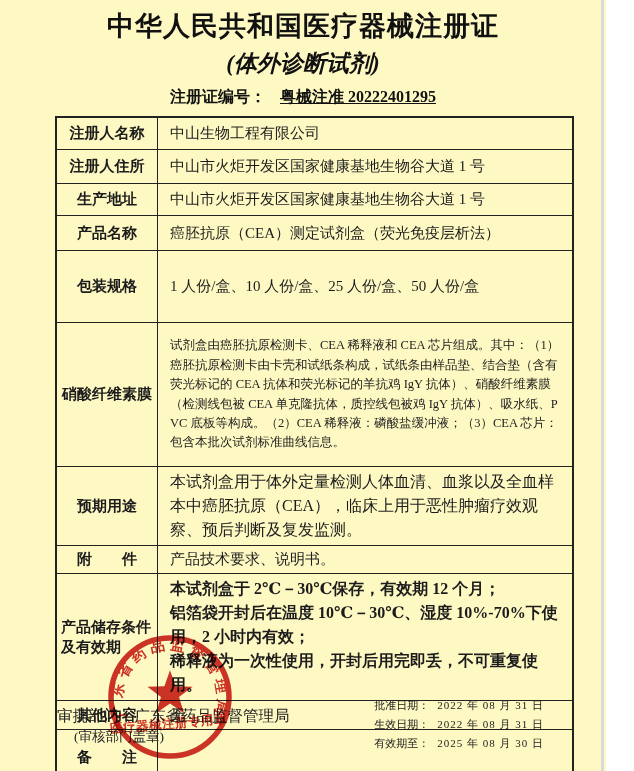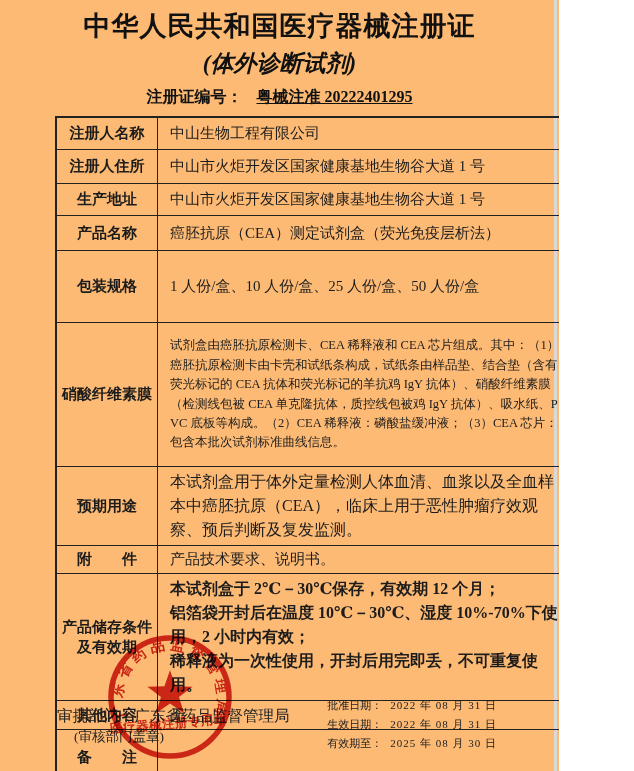--- a/index.html
+++ b/index.html
@@ -1,19 +1,19 @@
 <!DOCTYPE html>
 <html><head>
 <meta charset="utf-8">
 <style>
   html, body { margin: 0; padding: 0; background: #ffffff; }
   .page {
     position: relative;
-    width: 559px; height: 771px;
-    background: #fdba74;
+    width: 606px; height: 771px;
+    background: #fef9c3;
     font-family: "Liberation Serif", "DejaVu Serif", serif;
     color: #1c1c1c;
     overflow: hidden;
   }
   .page-edge {
     position: absolute; right: 2px; top: 0; bottom: 0; width: 3px;
     background: #d9d9d9;
   }
   .cert-title {
     position: absolute; top: 8px; left: 0; width: 100%;
@@ -34,21 +34,21 @@
     position: absolute; left: 55px; top: 116px; width: 519px;
     border: 2px solid #222; box-sizing: border-box;
     background: transparent;
   }
   .row { display: flex; border-top: 1.5px solid #222; }
   .row:first-child { border-top: none; }
   .label-cell {
     flex: 0 0 101px; width: 101px;
     border-right: 1.5px solid #222;
     display: flex; align-items: center; justify-content: center;
-    font-weight: bold; font-size: 15px; text-align: center;
+    font-weight: bold; font-size: 15px; 
     padding: 2px 4px; box-sizing: border-box; word-break: break-all;
     line-height: 1.35;
   }
   .value-cell {
     flex: 1; display: flex; align-items: center;
     padding: 3px 12px; box-sizing: border-box;
     font-size: 15px; word-break: break-all; line-height: 1.4;
   }
   .value-large { font-size: 16px; line-height: 1.5; }
   .value-small { font-size: 12.5px; line-height: 1.55; }

